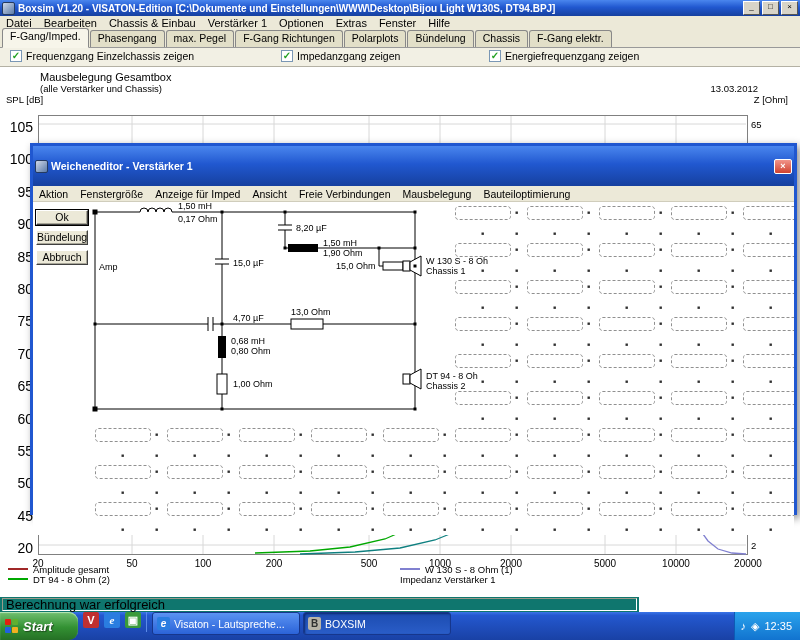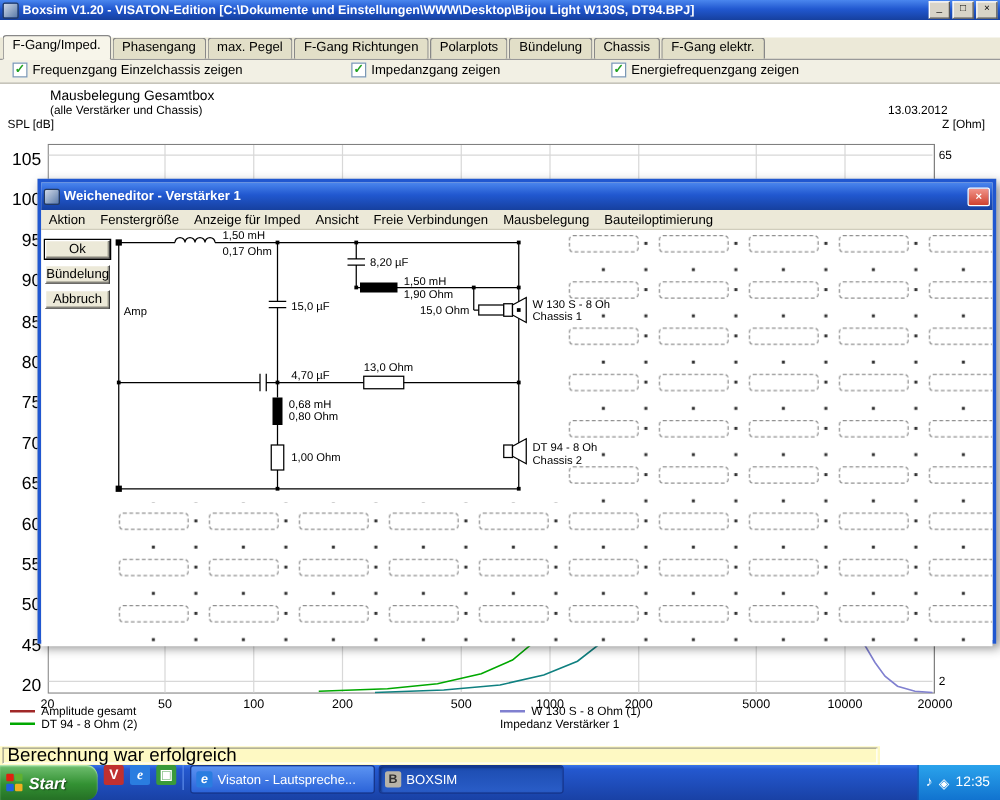--- a/index.html
+++ b/index.html
@@ -33,29 +33,29 @@
   .csub{position:absolute;left:40px;top:15px;font-size:9.5px;}
   .cdate{position:absolute;right:42px;top:15px;font-size:9.5px;}
   .ylab{position:absolute;top:26px;font-size:9.5px;}
   #plot{position:absolute;left:38px;top:47px;}
   .ytick{position:absolute;left:7px;width:26px;text-align:right;font-size:14px;}
   .ztick{position:absolute;left:751px;width:24px;font-size:9.5px;}
   .xtick{position:absolute;width:50px;text-align:center;font-size:10px;top:490px;}
   .lgrow{position:absolute;display:flex;align-items:center;font-size:9.5px;height:10px;}
   .lgline{width:20px;height:2px;margin-right:5px;}
   
-  #statusbar{position:absolute;left:0;top:596px;width:704px;height:16px;background:#fef9c3;
-    border-top:1px solid #fff;font-size:15px;box-sizing:border-box;}
+  #statusbar{position:absolute;left:0;top:596px;width:639px;height:16px;background:#0f766e;
+    border-top:1px solid #fff;font-size:13px;box-sizing:border-box;}
   #statusbar .sfield{position:absolute;left:2px;top:1px;right:2px;bottom:1px;
     border:1px solid;border-color:#9a9a8a #fff #fff #9a9a8a;padding:0 3px;line-height:12px;}
   
   #editor{position:absolute;left:30px;top:143px;width:767px;height:372px;box-sizing:border-box;
     border:3px solid #2057d0;background:#ece9d8;box-shadow:3px 3px 8px rgba(0,0,0,.45);z-index:50;}
   .etitle{height:16px;background:linear-gradient(180deg,#4a86ee 0%,#2158d0 45%,#16409f 100%);
-    display:flex;align-items:center;padding:3px 2px;}
+    display:flex;align-items:center;padding:12px 2px;}
   .etitle .ttext{color:#fff;font-weight:bold;font-size:10.5px;flex:1;margin-left:3px;}
   .eclose{width:16px;height:13px;background:linear-gradient(180deg,#f1948a,#d0422f);
     border:1px solid #fff;border-radius:2px;color:#fff;font-size:9px;line-height:12px;text-align:center;font-weight:bold;}
   .emenu{height:15px;background:#ece9d8;display:flex;align-items:center;font-size:10.5px;border-bottom:1px solid #d0cdbc;}
   .emenu span{padding:0 6px;}
   .eclient{position:relative;width:761px;height:333px;background:#fff;overflow:hidden;}
   .ebuttons{position:absolute;left:3px;top:8px;width:56px;}
   .ebtn{display:block;width:52px;height:15px;margin-bottom:5px;background:#ece9d8;
     border:1px solid;border-color:#fff #404040 #404040 #fff;box-shadow:inset -1px -1px 0 #a8a698;
     font-size:10.5px;font-family:"Liberation Sans",sans-serif;padding:0;line-height:13px;}
@@ -89,20 +89,30 @@
 <div id="screen">
 
   <div id="titlebar">
     <span class="appicon"></span>
     <span class="ttext">Boxsim V1.20 - VISATON-Edition [C:\Dokumente und Einstellungen\WWW\Desktop\Bijou Light W130S, DT94.BPJ]</span>
     <span class="winbtn">_</span>
     <span class="winbtn">□</span>
     <span class="winbtn">×</span>
   </div>
 
+  <div id="menubar">
+    <span>Datei</span>
+    <span>Bearbeiten</span>
+    <span>Chassis &amp; Einbau</span>
+    <span>Verstärker 1</span>
+    <span>Optionen</span>
+    <span>Extras</span>
+    <span>Fenster</span>
+    <span>Hilfe</span>
+  </div>
 
   <div id="tabrow">
     <span class="tab active">F-Gang/Imped.</span>
     <span class="tab">Phasengang</span>
     <span class="tab">max. Pegel</span>
     <span class="tab">F-Gang Richtungen</span>
     <span class="tab">Polarplots</span>
     <span class="tab">Bündelung</span>
     <span class="tab">Chassis</span>
     <span class="tab">F-Gang elektr.</span>

